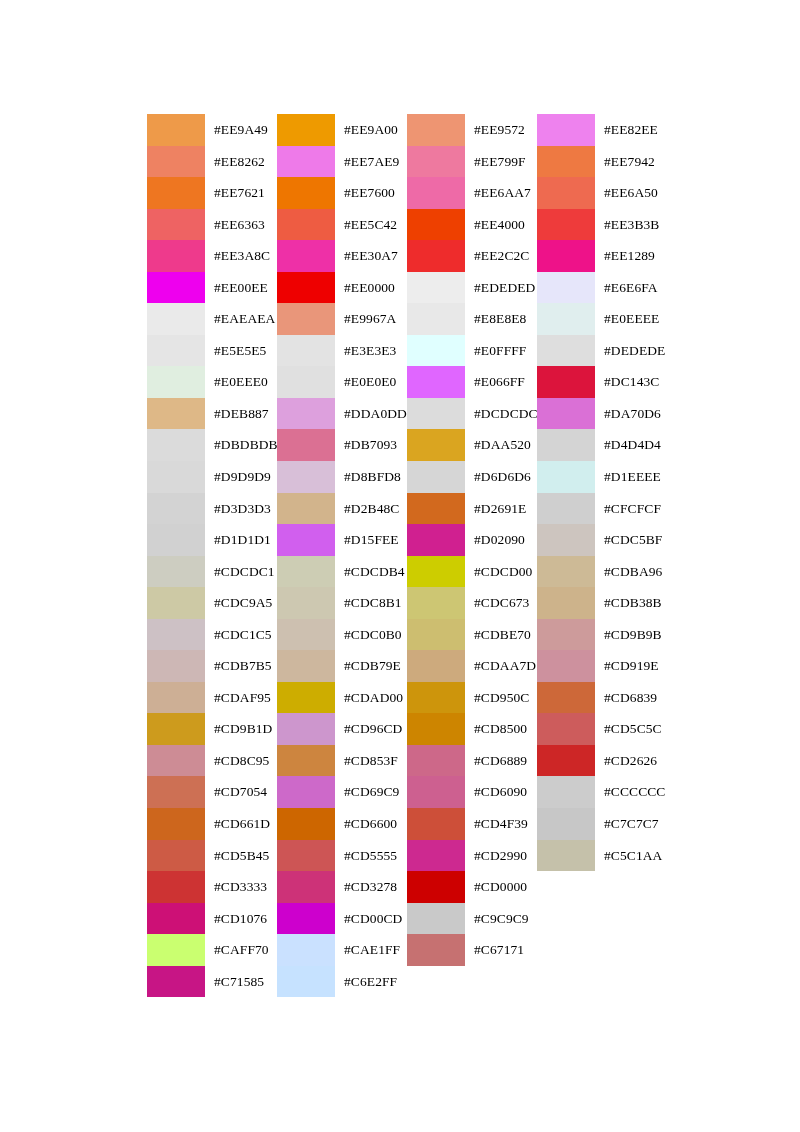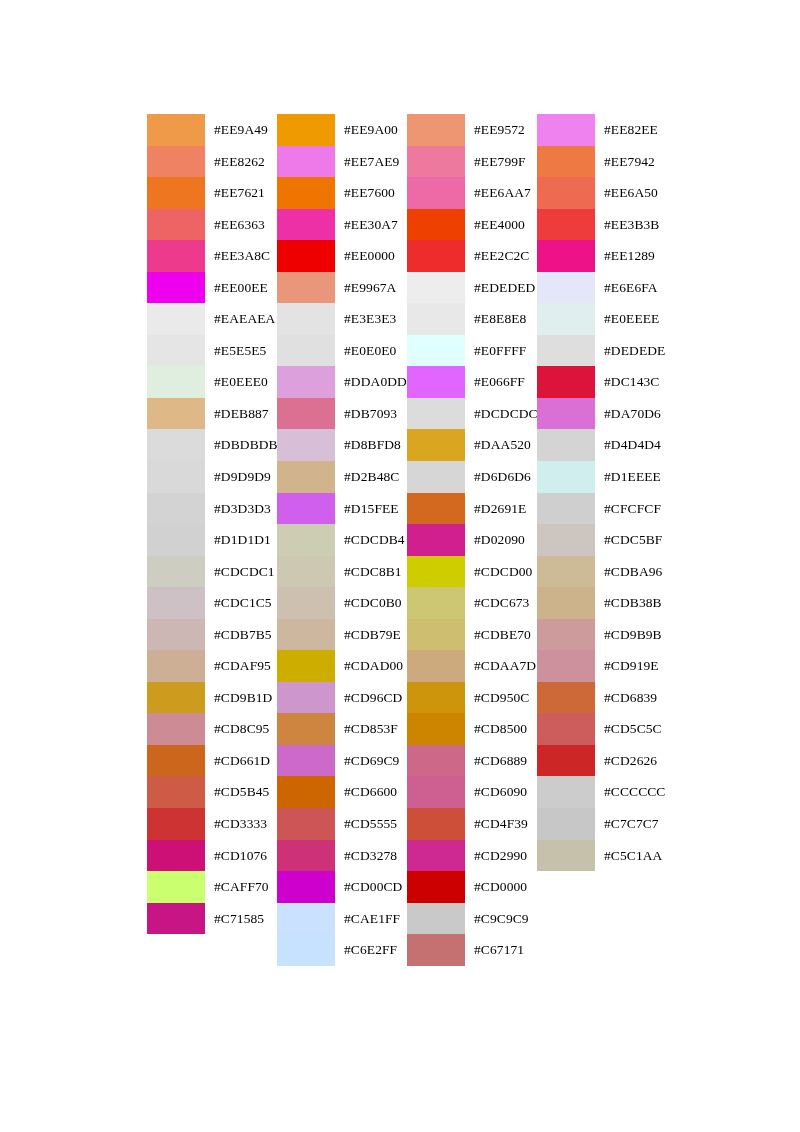--- a/index.html
+++ b/index.html
@@ -128,40 +128,48 @@
         </div>
         <div class="swatch-row">
           <span class="swatch-chip" style="background-color: rgb(209, 209, 209);"></span>
           <span class="swatch-label">#D1D1D1</span>
         </div>
         <div class="swatch-row">
           <span class="swatch-chip" style="background-color: rgb(205, 205, 193);"></span>
           <span class="swatch-label">#CDCDC1</span>
         </div>
         <div class="swatch-row">
+          <span class="swatch-chip" style="background-color: rgb(205, 201, 165);"></span>
+          <span class="swatch-label">#CDC9A5</span>
+        </div>
+        <div class="swatch-row">
           <span class="swatch-chip" style="background-color: rgb(205, 193, 197);"></span>
           <span class="swatch-label">#CDC1C5</span>
         </div>
         <div class="swatch-row">
           <span class="swatch-chip" style="background-color: rgb(205, 183, 181);"></span>
           <span class="swatch-label">#CDB7B5</span>
         </div>
         <div class="swatch-row">
           <span class="swatch-chip" style="background-color: rgb(205, 175, 149);"></span>
           <span class="swatch-label">#CDAF95</span>
         </div>
         <div class="swatch-row">
           <span class="swatch-chip" style="background-color: rgb(205, 155, 29);"></span>
           <span class="swatch-label">#CD9B1D</span>
         </div>
         <div class="swatch-row">
           <span class="swatch-chip" style="background-color: rgb(205, 140, 149);"></span>
           <span class="swatch-label">#CD8C95</span>
         </div>
         <div class="swatch-row">
+          <span class="swatch-chip" style="background-color: rgb(205, 112, 84);"></span>
+          <span class="swatch-label">#CD7054</span>
+        </div>
+        <div class="swatch-row">
           <span class="swatch-chip" style="background-color: rgb(205, 102, 29);"></span>
           <span class="swatch-label">#CD661D</span>
         </div>
         <div class="swatch-row">
           <span class="swatch-chip" style="background-color: rgb(205, 91, 69);"></span>
           <span class="swatch-label">#CD5B45</span>
         </div>
         <div class="swatch-row">
           <span class="swatch-chip" style="background-color: rgb(205, 51, 51);"></span>
           <span class="swatch-label">#CD3333</span>
@@ -184,20 +192,24 @@
           <span class="swatch-chip" style="background-color: rgb(238, 154, 0);"></span>
           <span class="swatch-label">#EE9A00</span>
         </div>
         <div class="swatch-row">
           <span class="swatch-chip" style="background-color: rgb(238, 122, 233);"></span>
           <span class="swatch-label">#EE7AE9</span>
         </div>
         <div class="swatch-row">
           <span class="swatch-chip" style="background-color: rgb(238, 118, 0);"></span>
           <span class="swatch-label">#EE7600</span>
+        </div>
+        <div class="swatch-row">
+          <span class="swatch-chip" style="background-color: rgb(238, 92, 66);"></span>
+          <span class="swatch-label">#EE5C42</span>
         </div>
         <div class="swatch-row">
           <span class="swatch-chip" style="background-color: rgb(238, 48, 167);"></span>
           <span class="swatch-label">#EE30A7</span>
         </div>
         <div class="swatch-row">
           <span class="swatch-chip" style="background-color: rgb(238, 0, 0);"></span>
           <span class="swatch-label">#EE0000</span>
         </div>
         <div class="swatch-row">

